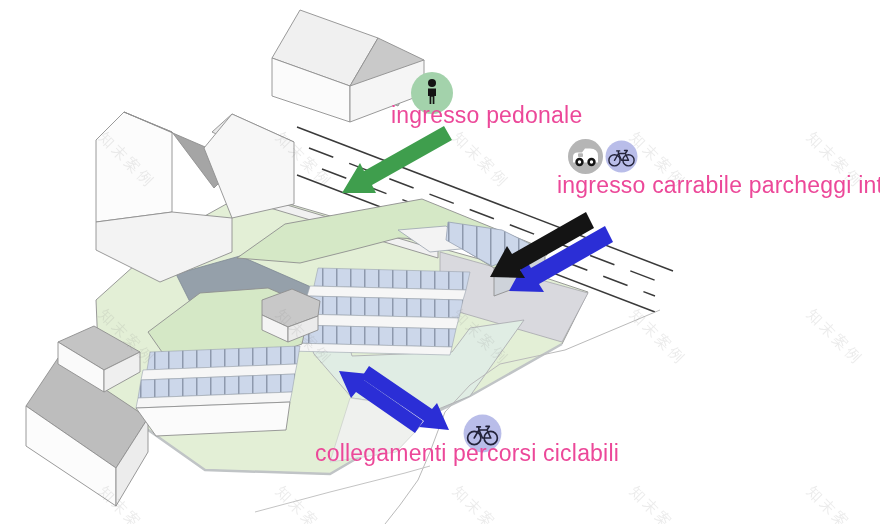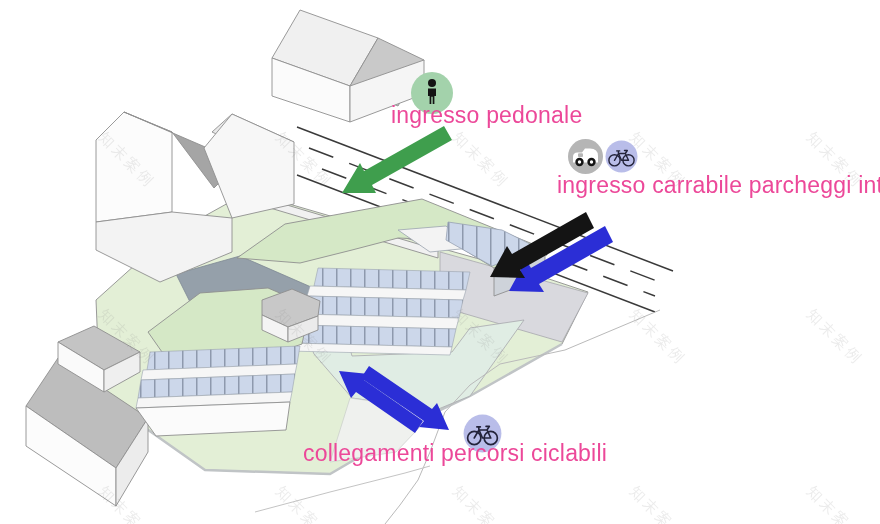--- a/index.html
+++ b/index.html
@@ -172,15 +172,15 @@
       </g>
     </svg>
   </div>
 
   <div class="lbl" style="left:391px;top:105px">ingresso pedonale</div>
 
   <div class="lbl" style="left:557px;top:175px">
     <div>ingresso carrabile parcheggi interrati</div>
   </div>
 
-  <div class="lbl" style="left:303px;top:443px">collegamenti percorsi ciclabili</div>
+  <div class="lbl" style="left:315px;top:443px">collegamenti percorsi ciclabili</div>
 
 </div>
 
 </body></html>

